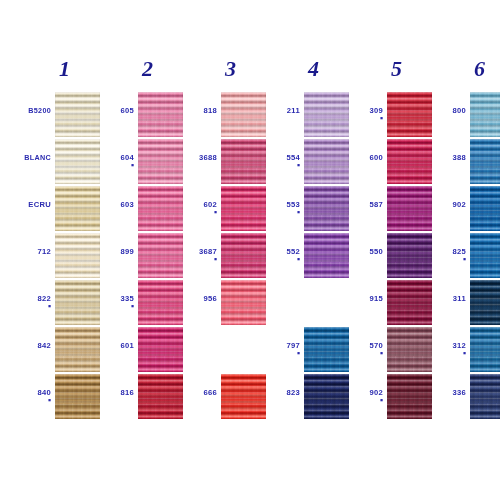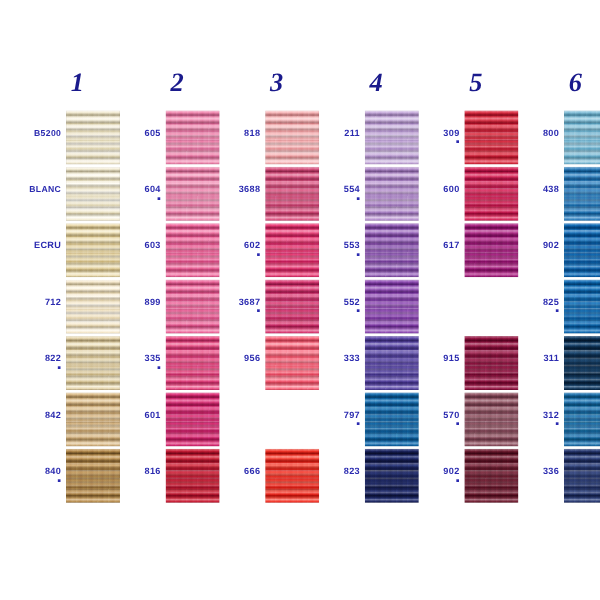--- a/index.html
+++ b/index.html
@@ -349,29 +349,20 @@
       <div class="row" style="top: 233px;">
         <div class="code">552</div>
         <div class="star">▪</div>
         <div class="swatch">
           <div class="base" style="background: repeating-linear-gradient(rgb(174, 124, 203) 0px, rgb(141, 75, 178) 2px, rgb(104, 38, 144) 4px, rgb(141, 75, 178) 5px, rgb(174, 124, 203) 7px);"></div>
           <div class="threads"></div>
           <div class="fibers"></div>
           <div class="edge"></div>
         </div>
       </div>
-      <div class="row" style="top: 280px;">
-        <div class="code">333</div>
-        <div class="swatch">
-          <div class="base" style="background: repeating-linear-gradient(rgb(124, 109, 188) 0px, rgb(89, 71, 164) 2px, rgb(58, 42, 127) 4px, rgb(89, 71, 164) 5px, rgb(124, 109, 188) 7px);"></div>
-          <div class="threads"></div>
-          <div class="fibers"></div>
-          <div class="edge"></div>
-        </div>
-      </div>
       <div class="row" style="top: 327px;">
         <div class="code">797</div>
         <div class="star">▪</div>
         <div class="swatch">
           <div class="base" style="background: repeating-linear-gradient(rgb(58, 136, 194) 0px, rgb(13, 99, 165) 2px, rgb(4, 74, 128) 4px, rgb(13, 99, 165) 5px, rgb(58, 136, 194) 7px);"></div>
           <div class="threads"></div>
           <div class="fibers"></div>
           <div class="edge"></div>
         </div>
       </div>
@@ -400,23 +391,32 @@
       <div class="row" style="top: 139px;">
         <div class="code">600</div>
         <div class="swatch">
           <div class="base" style="background: repeating-linear-gradient(rgb(228, 81, 121) 0px, rgb(211, 34, 86) 2px, rgb(166, 6, 57) 4px, rgb(211, 34, 86) 5px, rgb(228, 81, 121) 7px);"></div>
           <div class="threads"></div>
           <div class="fibers"></div>
           <div class="edge"></div>
         </div>
       </div>
       <div class="row" style="top: 186px;">
-        <div class="code">617</div>
+        <div class="code">587</div>
         <div class="swatch">
           <div class="base" style="background: repeating-linear-gradient(rgb(191, 76, 155) 0px, rgb(165, 32, 125) 2px, rgb(124, 5, 91) 4px, rgb(165, 32, 125) 5px, rgb(191, 76, 155) 7px);"></div>
+          <div class="threads"></div>
+          <div class="fibers"></div>
+          <div class="edge"></div>
+        </div>
+      </div>
+      <div class="row" style="top: 233px;">
+        <div class="code">550</div>
+        <div class="swatch">
+          <div class="base" style="background: repeating-linear-gradient(rgb(124, 68, 145) 0px, rgb(91, 33, 112) 2px, rgb(59, 11, 78) 4px, rgb(91, 33, 112) 5px, rgb(124, 68, 145) 7px);"></div>
           <div class="threads"></div>
           <div class="fibers"></div>
           <div class="edge"></div>
         </div>
       </div>
       <div class="row" style="top: 280px;">
         <div class="code">915</div>
         <div class="swatch">
           <div class="base" style="background: repeating-linear-gradient(rgb(171, 58, 97) 0px, rgb(143, 18, 63) 2px, rgb(104, 0, 38) 4px, rgb(143, 18, 63) 5px, rgb(171, 58, 97) 7px);"></div>
           <div class="threads"></div>
@@ -450,21 +450,21 @@
       <div class="row" style="top: 92px;">
         <div class="code">800</div>
         <div class="swatch">
           <div class="base" style="background: repeating-linear-gradient(rgb(169, 213, 231) 0px, rgb(127, 188, 214) 2px, rgb(86, 160, 192) 4px, rgb(127, 188, 214) 5px, rgb(169, 213, 231) 7px);"></div>
           <div class="threads"></div>
           <div class="fibers"></div>
           <div class="edge"></div>
         </div>
       </div>
       <div class="row" style="top: 139px;">
-        <div class="code">438</div>
+        <div class="code">388</div>
         <div class="swatch">
           <div class="base" style="background: repeating-linear-gradient(rgb(91, 158, 210) 0px, rgb(45, 124, 186) 2px, rgb(11, 93, 158) 4px, rgb(45, 124, 186) 5px, rgb(91, 158, 210) 7px);"></div>
           <div class="threads"></div>
           <div class="fibers"></div>
           <div class="edge"></div>
         </div>
       </div>
       <div class="row" style="top: 186px;">
         <div class="code">902</div>
         <div class="swatch">

